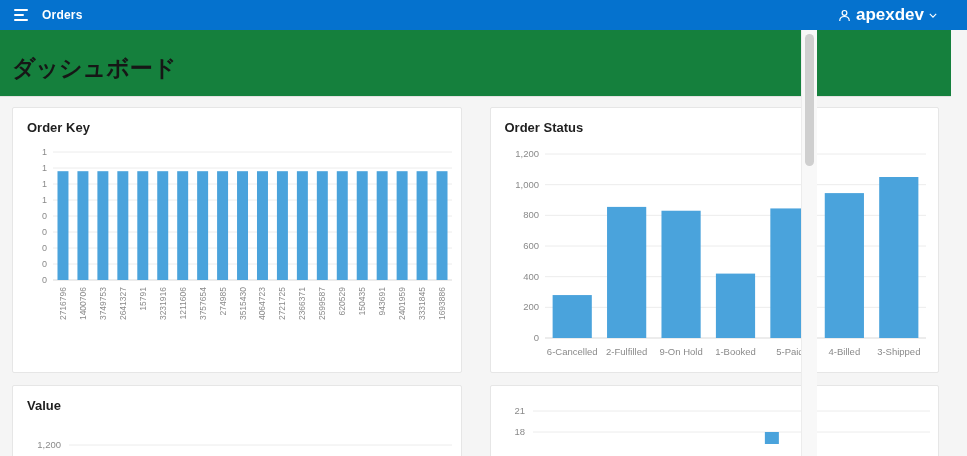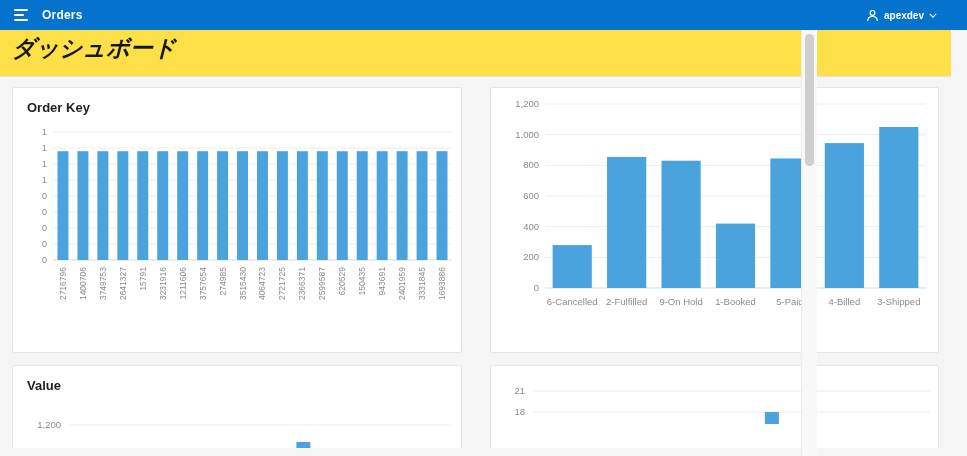--- a/index.html
+++ b/index.html
@@ -20,29 +20,28 @@
   }
   .topbar-left { display:flex; align-items:center; }
   .icon-btn {
     background:none; border:none; padding:4px; cursor:pointer;
     display:flex; align-items:center;
   }
   .topbar-title { color:#fff; font-size:12px; font-weight:bold; margin-left:10px; letter-spacing:.2px; }
   .user-btn {
     background:none; border:none; cursor:pointer;
     display:flex; align-items:center; gap:5px;
-    color:#fff; font-size:10px; font-weight:bold;
+    color:#fff; font-size:17px; font-weight:bold;
     margin-right:14px;
   }
 
   
   .page-header {
-    background:#fde047; border-bottom:1px solid #e2e2e2;
-    padding:4px 12px 14px 12px;
-    font-style:italic;
+    background:#15803d; border-bottom:1px solid #e2e2e2;
+    padding:24px 12px 14px 12px;
   }
   .page-title { margin:0; font-size:23px; font-weight:bold; color:#161616; line-height:28px; }
 
   
   .cards {
     display:grid; grid-template-columns:1fr 1fr;
     grid-template-rows:266px 266px;
     gap:12px 28px;
     padding:10px 12px;
     width:951px;
@@ -161,20 +160,21 @@
               <rect x="373.63874999999996" y="29.200000000000003" width="10.9725" height="108.8" fill="#4aa3dc"></rect>
               <text transform="translate(382.125,145) rotate(-90)" text-anchor="end" font-size="8.5" fill="#8a8a8a">2401959</text>
               <rect x="393.58874999999995" y="29.200000000000003" width="10.9725" height="108.8" fill="#4aa3dc"></rect>
               <text transform="translate(402.075,145) rotate(-90)" text-anchor="end" font-size="8.5" fill="#8a8a8a">3331845</text>
               <rect x="413.53875" y="29.200000000000003" width="10.9725" height="108.8" fill="#4aa3dc"></rect>
               <text transform="translate(422.02500000000003,145) rotate(-90)" text-anchor="end" font-size="8.5" fill="#8a8a8a">1693886</text>
             </svg></div>
       </section>
 
       <section class="card">
+        <div class="card-title">Order Status</div>
         <div class="chart"><svg width="435" height="222">
               <line x1="44" x2="425" y1="196" y2="196" stroke="#d9d9d9"></line>
               <text x="38" y="199" text-anchor="end" font-size="9.5" fill="#8a8a8a">0</text>
               <line x1="44" x2="425" y1="165.33333333333334" y2="165.33333333333334" stroke="#ececec"></line>
               <text x="38" y="168.33333333333334" text-anchor="end" font-size="9.5" fill="#8a8a8a">200</text>
               <line x1="44" x2="425" y1="134.66666666666669" y2="134.66666666666669" stroke="#ececec"></line>
               <text x="38" y="137.66666666666669" text-anchor="end" font-size="9.5" fill="#8a8a8a">400</text>
               <line x1="44" x2="425" y1="104" y2="104" stroke="#ececec"></line>
               <text x="38" y="107" text-anchor="end" font-size="9.5" fill="#8a8a8a">600</text>
               <line x1="44" x2="425" y1="73.33333333333334" y2="73.33333333333334" stroke="#ececec"></line>

